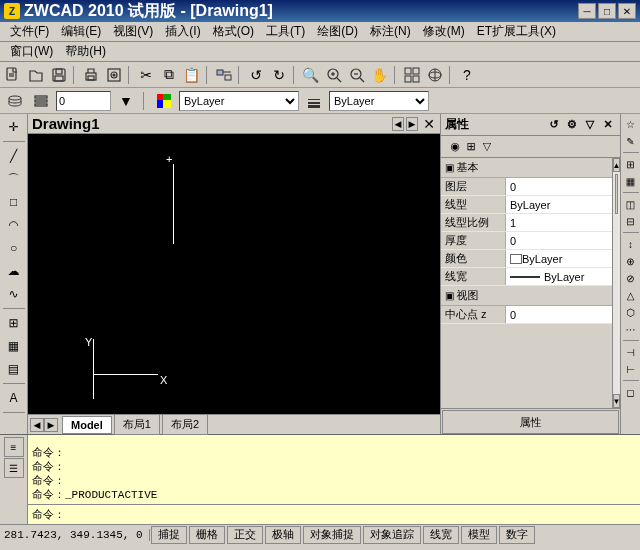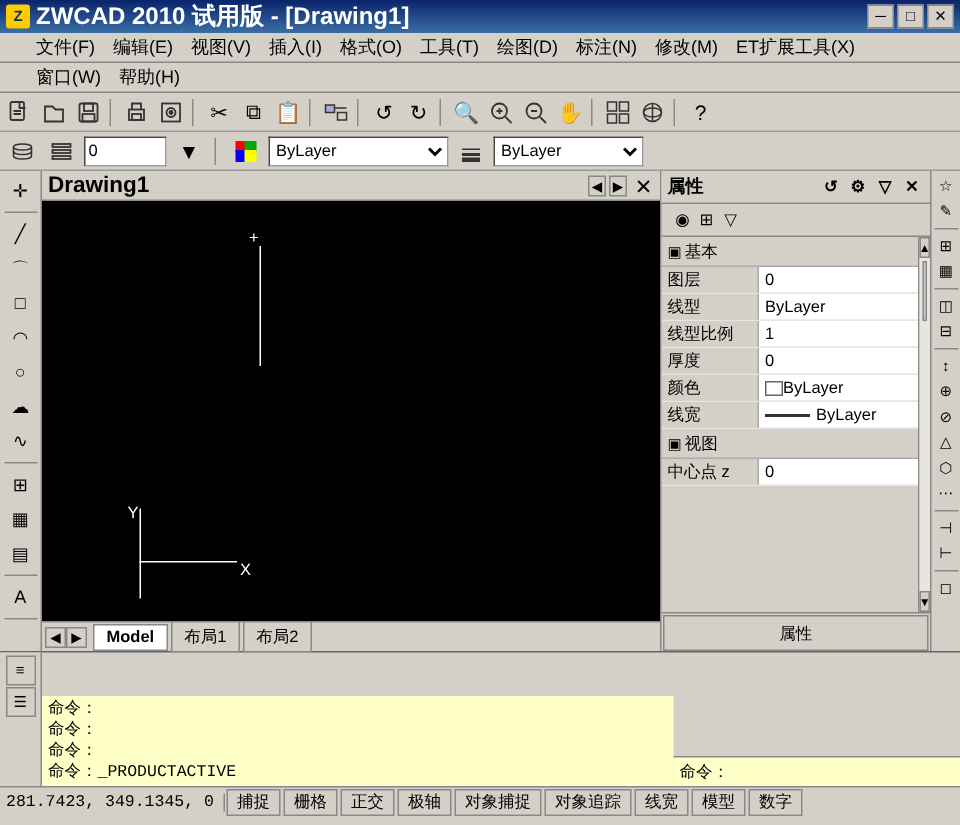--- a/index.html
+++ b/index.html
@@ -20,21 +20,21 @@
     .title-bar-buttons { display: flex; gap: 2px; }
     .title-btn { width: 18px; height: 16px; background: #d4d0c8; border: 1px solid #888; display: flex; align-items: center; justify-content: center; font-size: 10px; cursor: pointer; color: #000; }
     .title-btn.close-btn { background: #d4d0c8; }
 
     
     .menu-bar {
       background: #d4d0c8;
       height: 20px;
       display: flex;
       align-items: center;
-      padding: 0 18px;
+      padding: 0 4px;
       border-bottom: 1px solid #888;
     }
     .menu-item { padding: 2px 6px; font-size: 12px; cursor: pointer; white-space: nowrap; }
 
     
     .toolbar-row {
       background: #d4d0c8;
       height: 26px;
       display: flex;
       align-items: center;
@@ -567,21 +567,21 @@
     <div class="right-section"></div>
     <div class="right-tb-btn">◻</div>
   </div>
 </div>
 
 <div class="command-area">
   <div class="cmd-left-icons">
     <div class="cmd-icon">≡</div>
     <div class="cmd-icon">☰</div>
   </div>
-  <div style="flex:1; display:flex; flex-direction:row;align-items:flex-end;">
+  <div style="flex:1; display:flex; flex-direction:column;">
     <div class="cmd-text-area">
       <div class="cmd-line">命令：</div>
       <div class="cmd-line">命令：</div>
       <div class="cmd-line">命令：</div>
       <div class="cmd-line">命令：_PRODUCTACTIVE</div>
     </div>
     <div class="cmd-input-row">
       <span class="cmd-prompt">命令：</span>
       <input class="cmd-input" type="text" value="" style="">
     </div>

